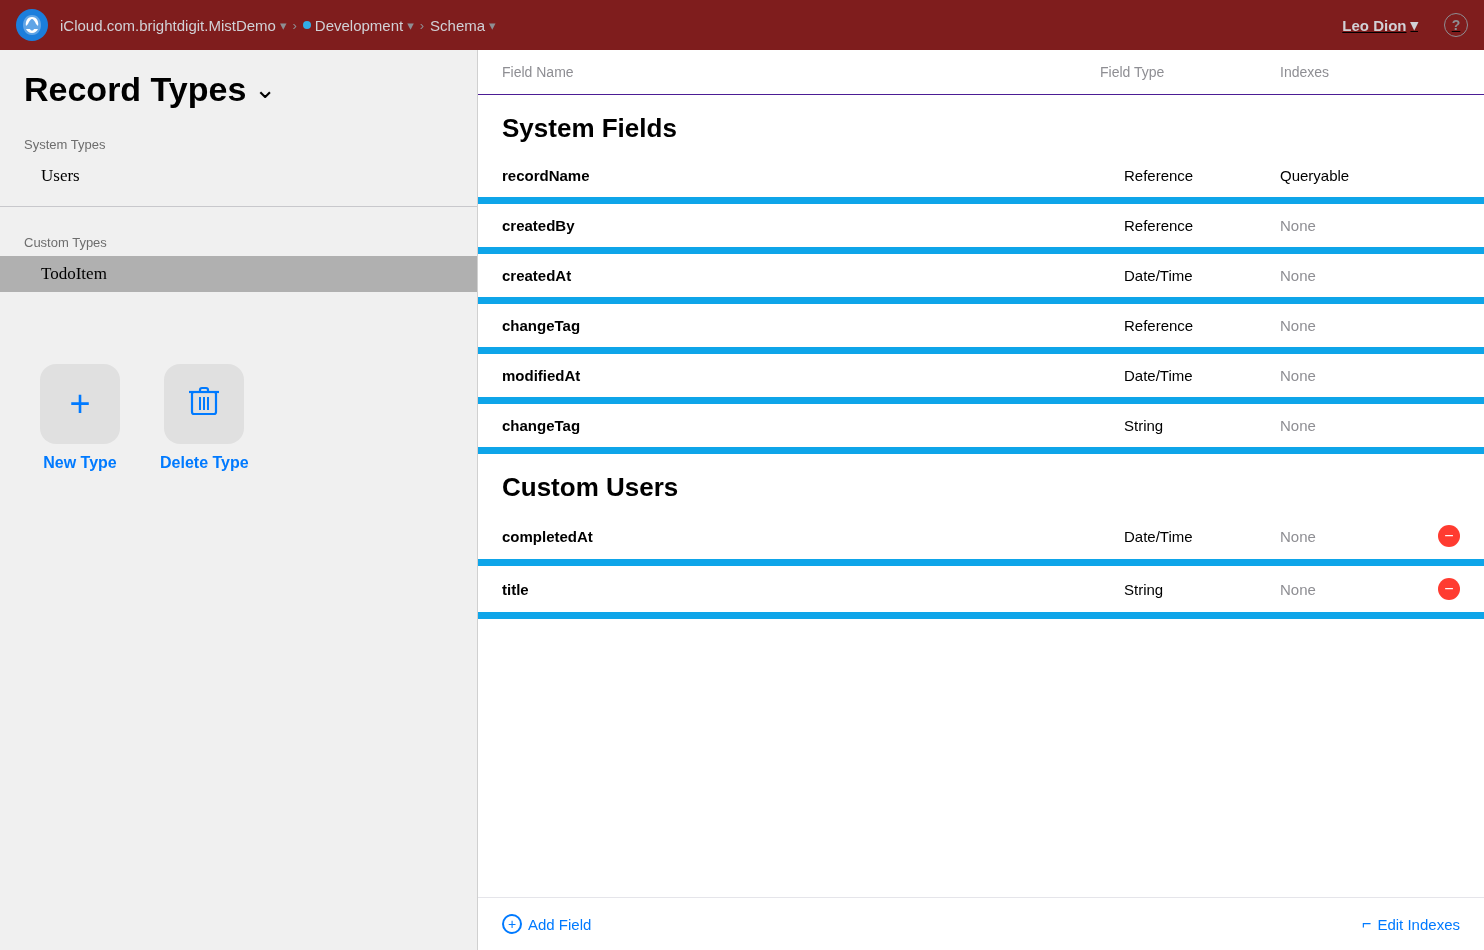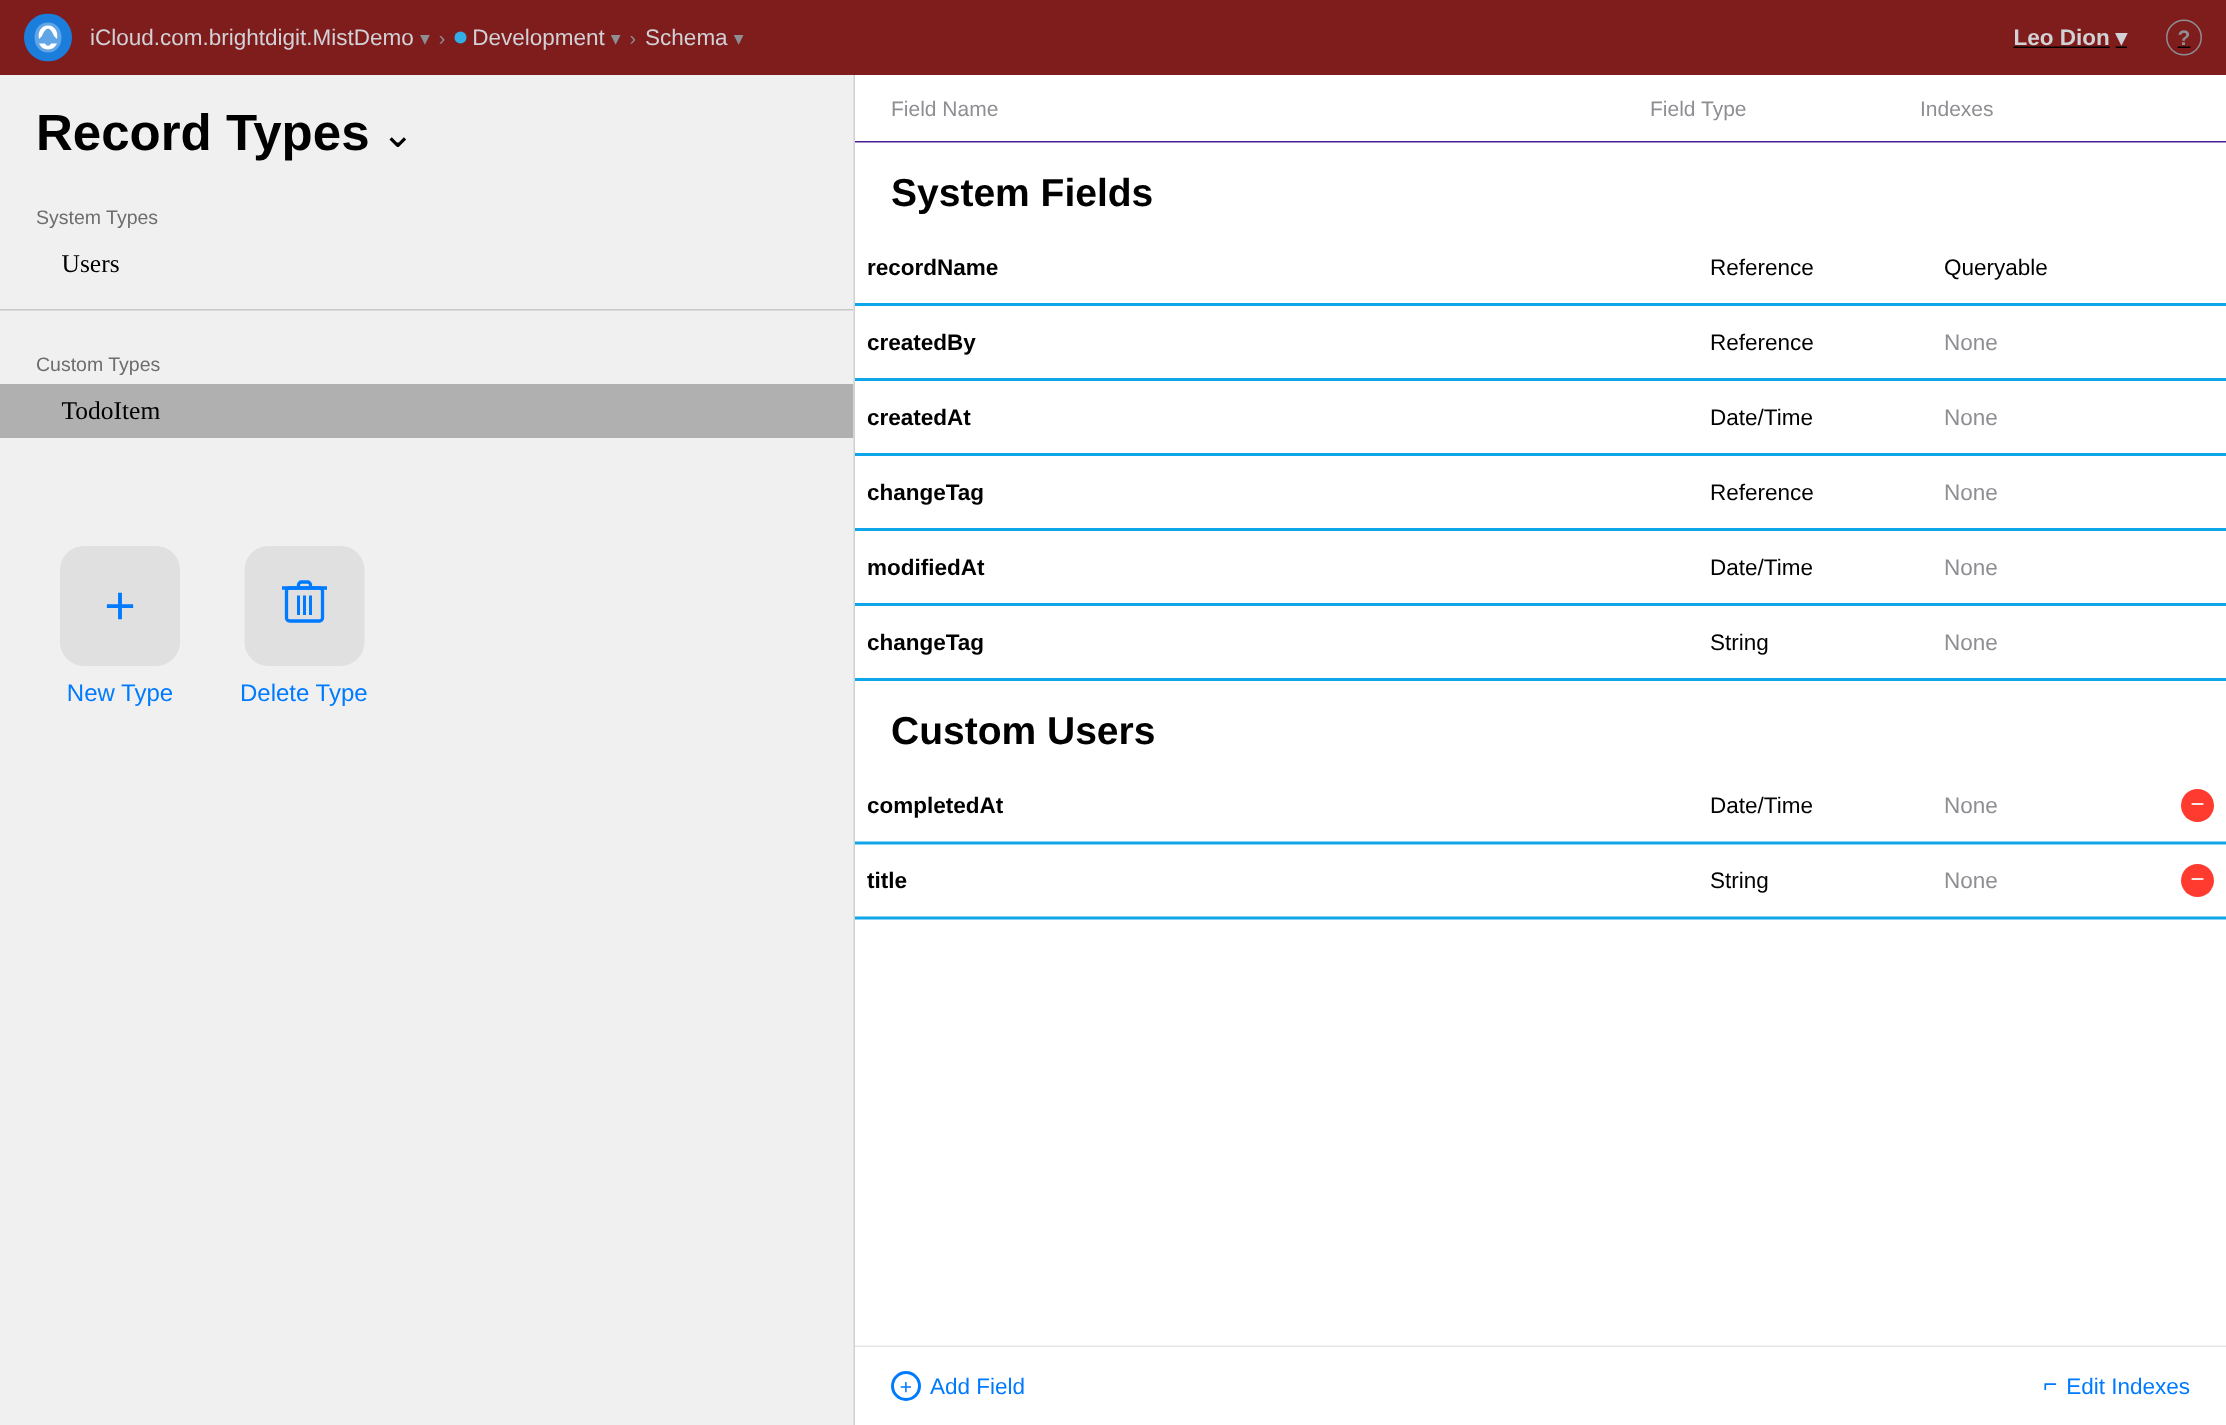--- a/index.html
+++ b/index.html
@@ -73,21 +73,21 @@
 
     
     .main-content {
       display: flex;
       flex: 1;
       overflow: hidden;
     }
 
     
     .sidebar {
-      width: 570px;
+      width: 478px;
       background: #f0f0f0;
       border-right: 1px solid #d0d0d0;
       display: flex;
       flex-direction: column;
       overflow: hidden;
       flex-shrink: 0;
     }
     .sidebar-header {
       padding: 20px 24px 12px;
     }
@@ -150,21 +150,21 @@
       display: flex;
       align-items: center;
       justify-content: center;
       font-size: 32px;
     }
     .action-icon-box .plus-icon { color: #007aff; font-size: 36px; font-weight: 300; }
     .action-icon-box .trash-icon { color: #007aff; font-size: 28px; }
     .action-label {
       font-size: 16px;
       color: #007aff;
-      font-weight: 400;
+      font-weight: 700;
     }
 
     
     .right-panel {
       flex: 1;
       background: #fff;
       display: flex;
       flex-direction: column;
       overflow: hidden;
     }
@@ -186,22 +186,22 @@
     }
     .section-heading {
       font-size: 26px;
       font-weight: 700;
       color: #000;
       padding: 18px 24px 10px;
     }
     .table-row {
       display: grid;
       grid-template-columns: 1fr 180px 180px;
-      padding: 12px 8px;
-      border-bottom: 2px solid #0ea5e9;
+      padding: 12px 24px;
+      border-bottom: 7px solid #0ea5e9;
       align-items: center;
       min-height: 50px;
     }
     .field-name {
       font-size: 15px;
       font-weight: 600;
       color: #000;
     }
     .field-type {
       font-size: 15px;

